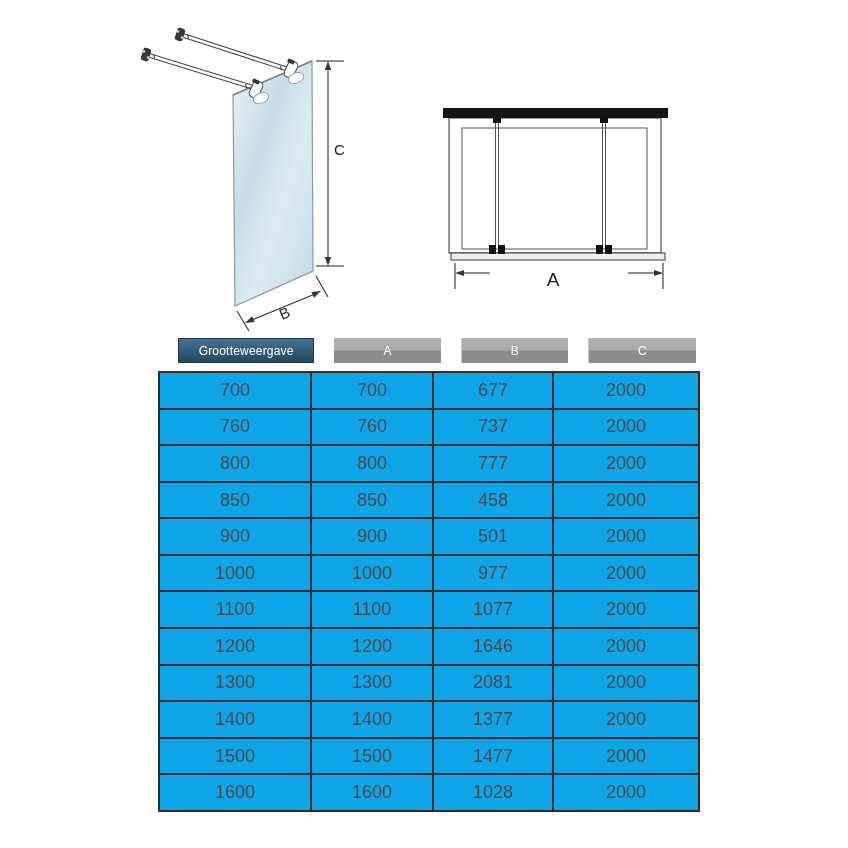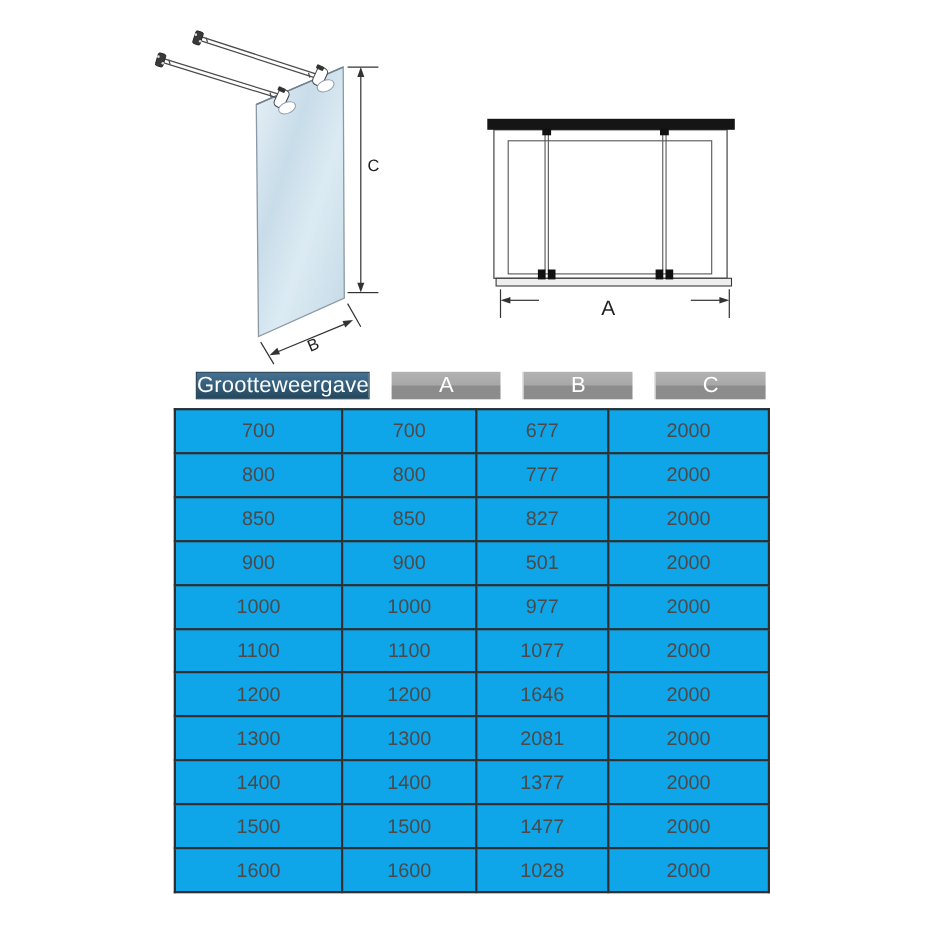--- a/index.html
+++ b/index.html
@@ -22,21 +22,21 @@
   #iso-view{left:130px;top:18px;}
   #front-view{left:430px;top:95px;}
 
   
   .size-header{
     position:absolute;left:158px;top:338px;width:538px;height:25px;
     display:flex;flex-direction:row;
   }
   .size-header .hd-cell{
     display:flex;align-items:center;justify-content:center;
-    color:#ffffff;font-size:20px;height:100%;box-sizing:border-box;margin-left:20px;
+    color:#ffffff;font-size:12px;height:100%;box-sizing:border-box;margin-left:20px;
   }
   .hd-size{
     width:160px;
     background:linear-gradient(to bottom,var(--header-blue-top) 0%,#35607d 45%,var(--header-blue-bottom) 100%);
     border:1px solid var(--header-blue-border);
     font-size:16px;letter-spacing:0.2px;
   }
   .hd-gray{
     background:linear-gradient(to bottom,var(--header-gray-top) 0%,#a8a8a8 48%,var(--header-gray-bottom) 52%,var(--header-gray-bottom) 100%);
   }
@@ -179,29 +179,35 @@
         <col style="width:146px">
     </colgroup>
     <tbody>
         <tr>
           <td>700</td>
           <td>700</td>
           <td>677</td>
           <td>2000</td>
         </tr>
         <tr>
+          <td>760</td>
+          <td>760</td>
+          <td>737</td>
+          <td>2000</td>
+        </tr>
+        <tr>
           <td>800</td>
           <td>800</td>
           <td>777</td>
           <td>2000</td>
         </tr>
         <tr>
           <td>850</td>
           <td>850</td>
-          <td>827</td>
+          <td>458</td>
           <td>2000</td>
         </tr>
         <tr>
           <td>900</td>
           <td>900</td>
           <td>501</td>
           <td>2000</td>
         </tr>
         <tr>
           <td>1000</td>

